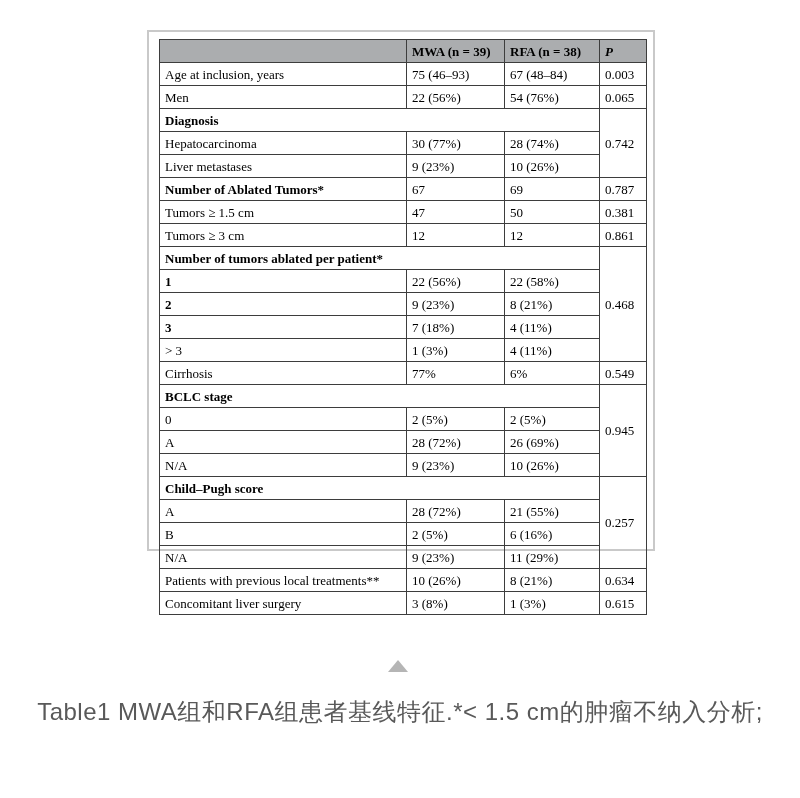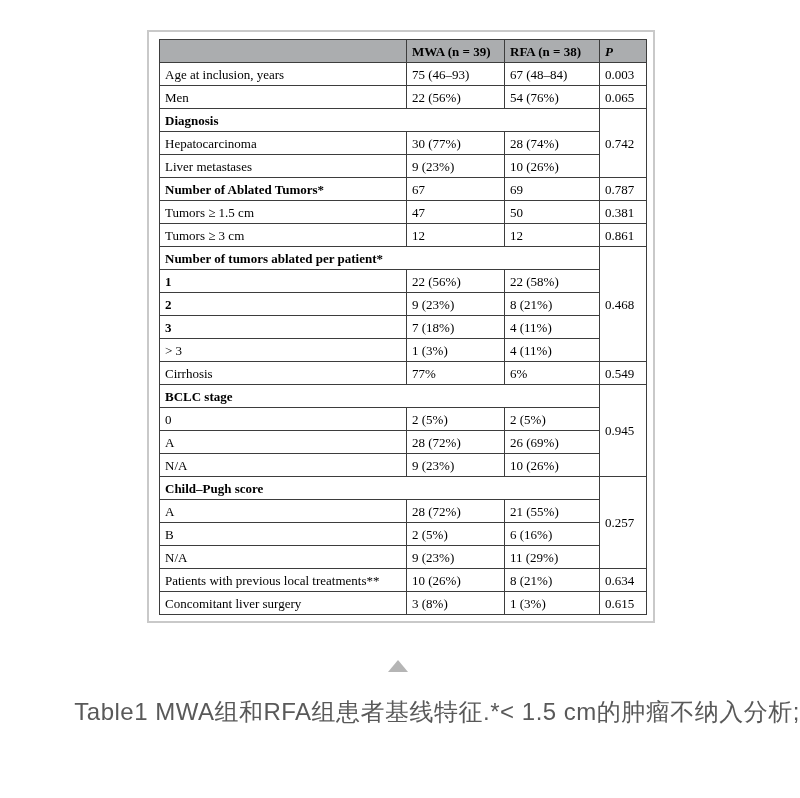--- a/index.html
+++ b/index.html
@@ -13,21 +13,21 @@
   *{box-sizing:border-box;}
   html,body{margin:0;padding:0;}
   body{
     width:800px;height:798px;
     background:var(--page-bg,#fff);
     position:relative;
     font-family:"Liberation Serif", serif;
   }
   .card{
     position:absolute;left:147px;top:30px;
-    width:508px;height:593px;
+    width:508px;height:521px;
     background:#fff;
     border:2px solid var(--card-border,#c9c9c9);
   }
   table.stats{
     position:absolute;left:10px;top:7px;
     width:487px;
     border-collapse:collapse;
     table-layout:fixed;
   }
   table.stats td, table.stats th{
@@ -53,21 +53,21 @@
     position:absolute;left:388px;top:660px;
     width:0;height:0;
     border-left:10px solid transparent;
     border-right:10px solid transparent;
     border-bottom:12px solid var(--triangle,#b5b5b5);
     cursor:pointer;
   }
   .caption{
     position:absolute;left:0;top:694px;
     width:800px;
-    text-align:right;
+    text-align:center;
     font-family:"Liberation Sans", sans-serif;
     font-size:24px;
     line-height:36px;
     letter-spacing:0.5px;
     color:var(--caption-text,#595959);
   }
 </style>
 </head>
 <body>
 

